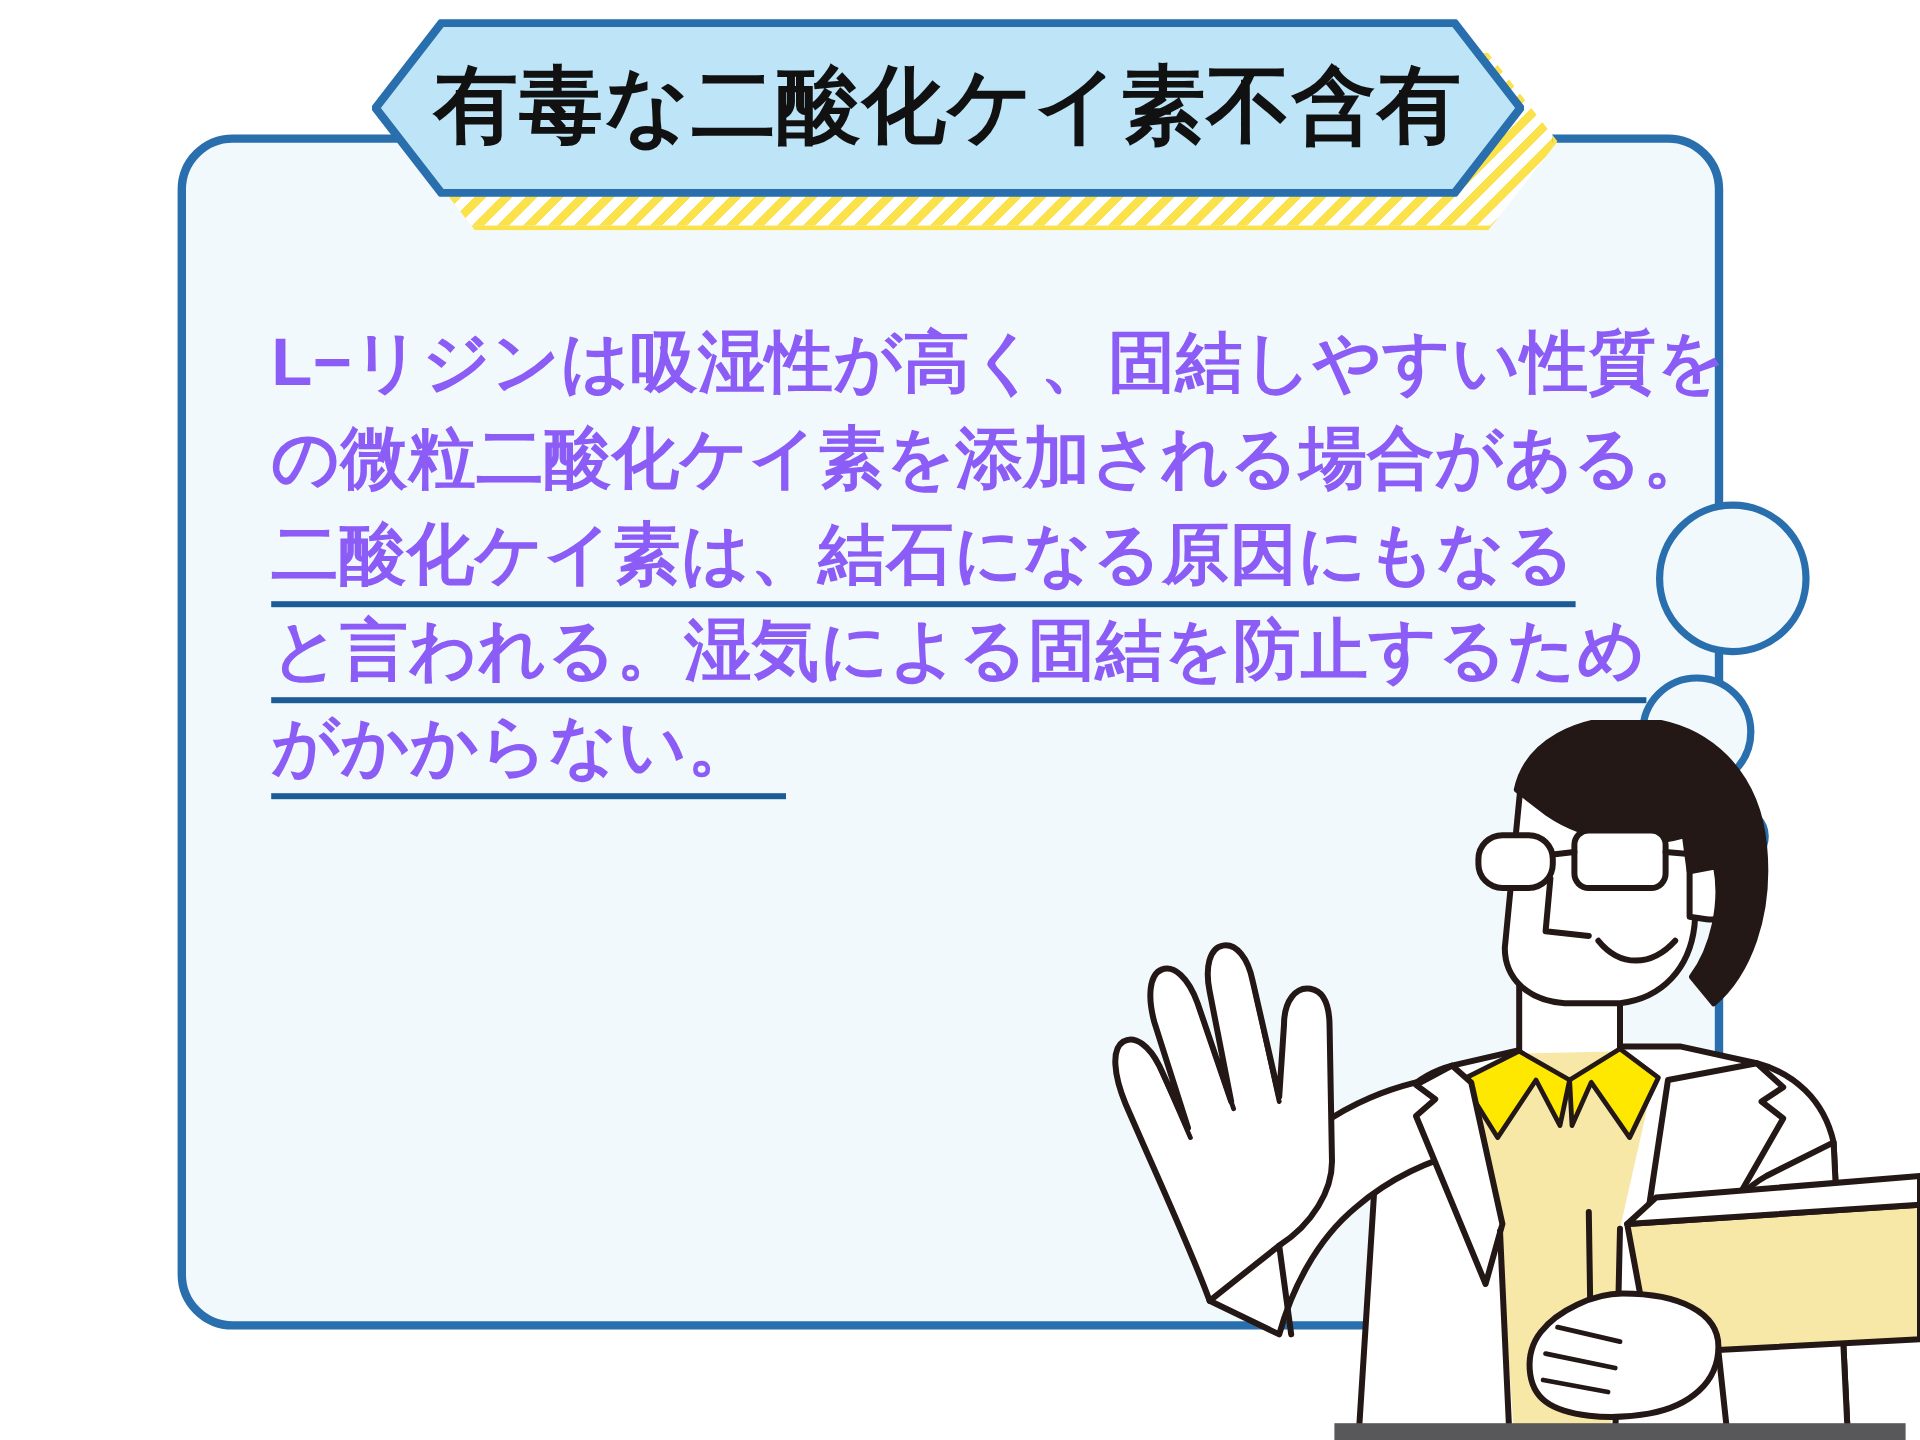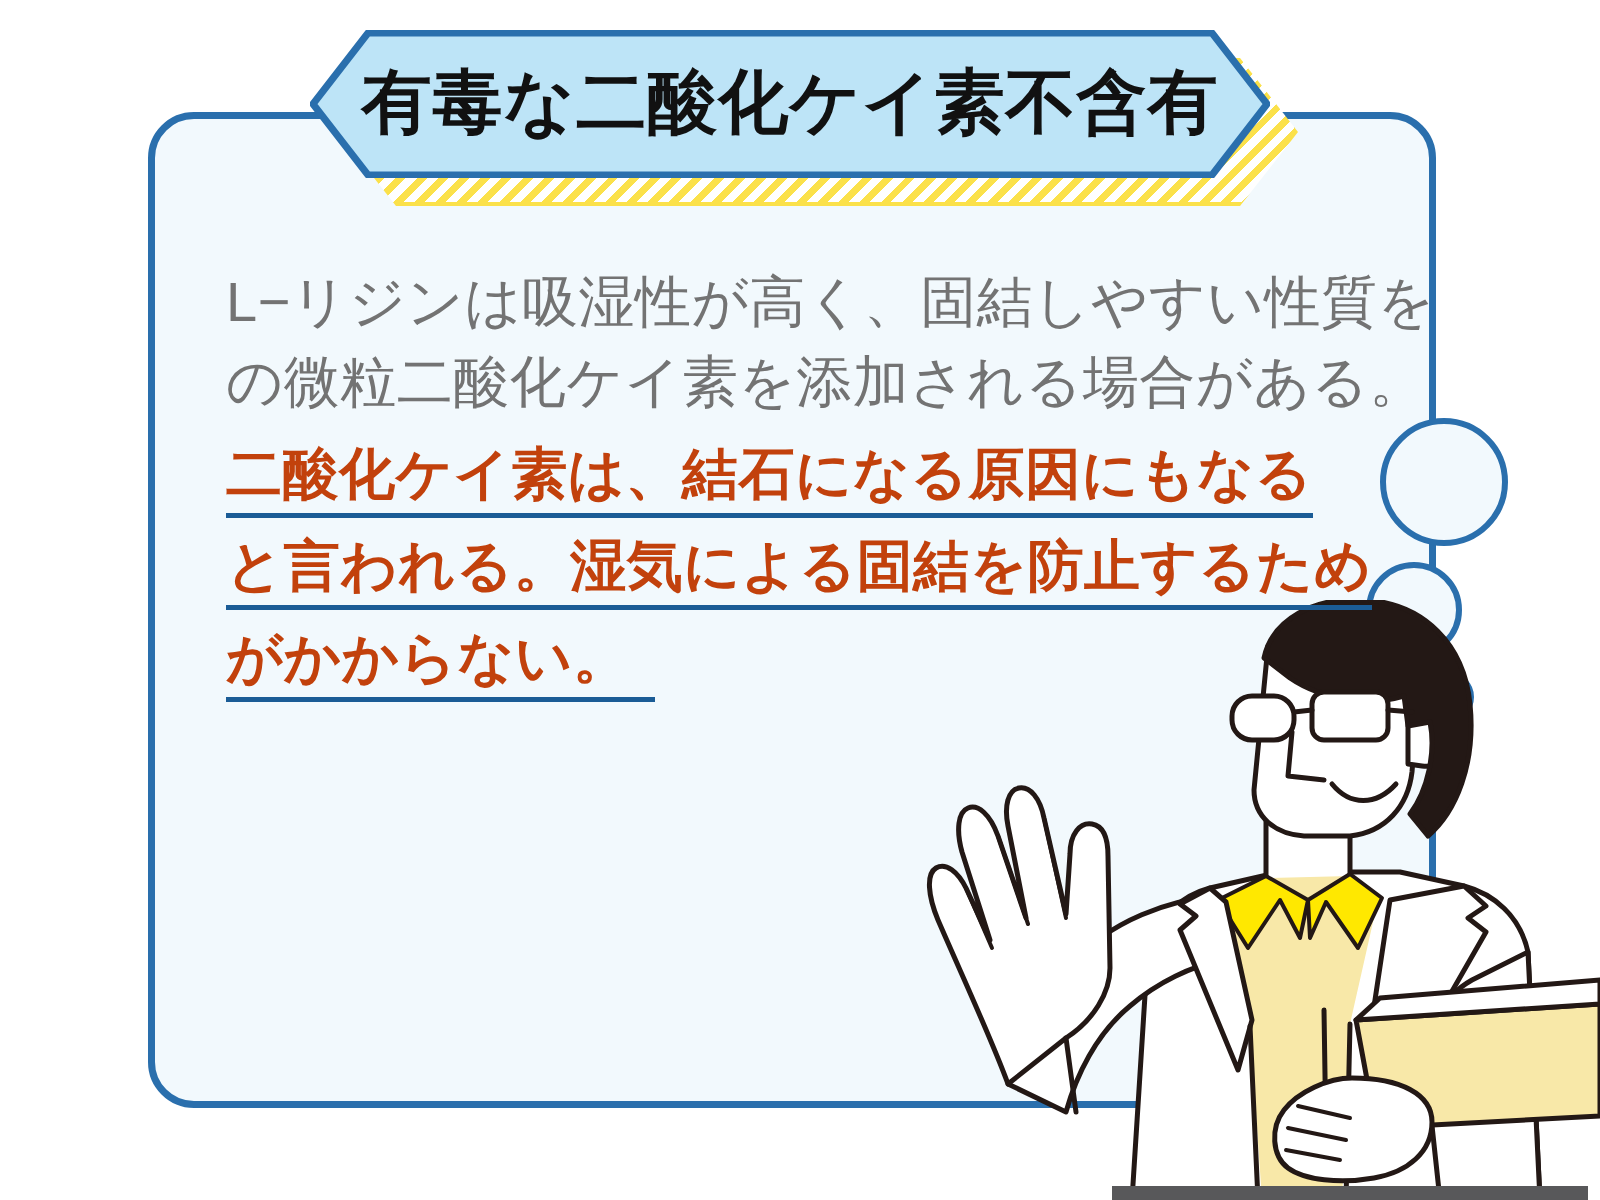--- a/index.html
+++ b/index.html
@@ -17,21 +17,21 @@
     left:148px; top:112px;
     width:1288px; height:996px;
     background:#f2f9fd;
     border:7px solid #2a6fad;
     border-radius:46px;
   }
 
   
   #banner-wrap {
     position:absolute;
-    left:310px; top:30px;
+    left:310px; top:16px;
     width:970px; height:185px;
   }
   #banner-shadow {
     position:absolute;
     left:28px; top:28px;
     width:960px; height:148px;
     background:
       repeating-linear-gradient(
         -45deg,
         #fbe14a 0px, #fbe14a 7px,
@@ -73,27 +73,26 @@
     left:226px; top:262px;
     width:1120px;
   }
   .line {
     font-size:56px;
     line-height:80px;
     letter-spacing:0.5px;
     white-space:nowrap;
     height:80px;
   }
-  .line.plain { color:#737373; font-weight:normal; }
+  .line.plain { color:#8b5cf6; font-weight:bold; }
   .line.hl {
-    color:#c2410c;
+    color:#8b5cf6;
     font-weight:bold;
     position:relative;
     display:block;
-    margin-top:12px;
   }
   .line.hl .ul {
     display:inline-block;
     border-bottom:5px solid #1b5c96;
     padding-bottom:3px;
     line-height:72px;
   }
   .line.hl.pad .ul { padding-right:26px; }
 
   

